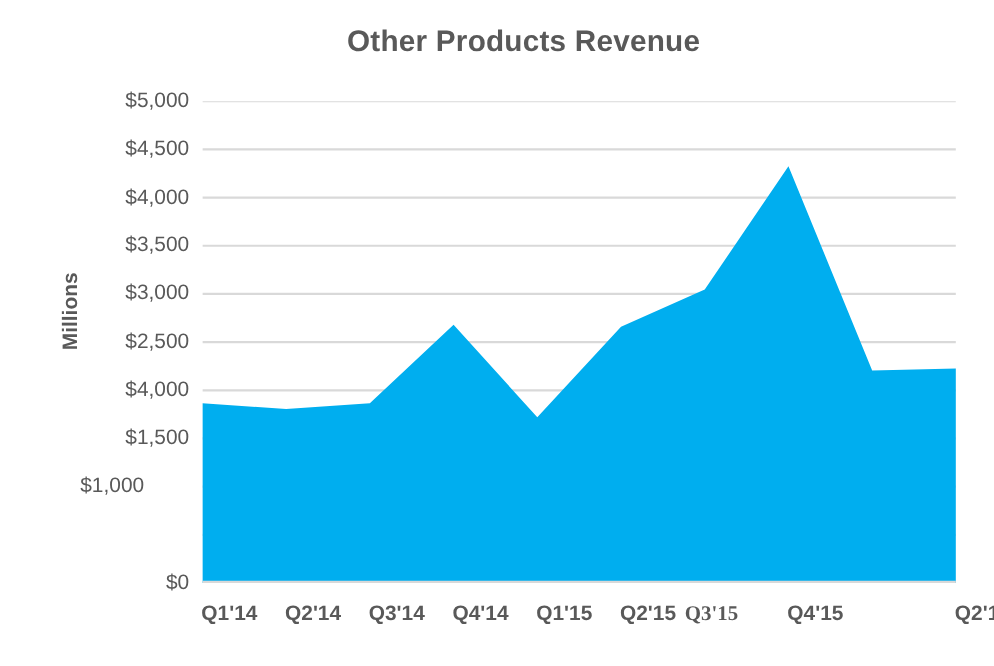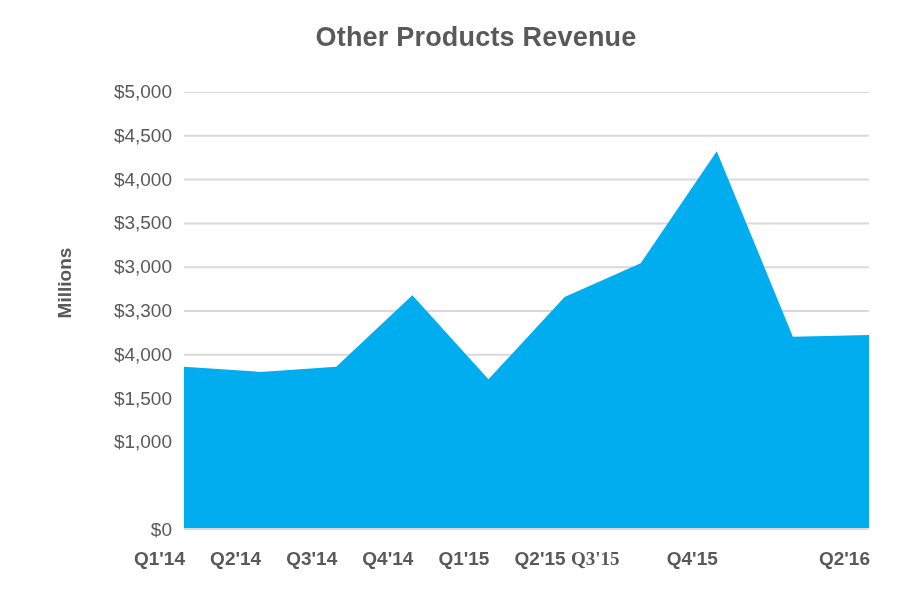--- a/index.html
+++ b/index.html
@@ -79,21 +79,21 @@
     left: 160px;
     top: 548px;
     width: 685px;
     height: 32px;
   }
   .x-tick-label {
     position: absolute;
     top: 0;
     width: 100px;
     margin-left: -50px;
-    text-align: left;
+    text-align: right;
     font-size: 19px;
     font-weight: bold;
     color: #595959;
     white-space: nowrap;
   }
   .gridline {
     stroke: #d9d9d9;
     stroke-width: 2;
   }
   .axis-line {
@@ -109,24 +109,24 @@
   <div id="chart-title">Other Products Revenue</div>
 
   <div id="y-axis-title">Millions</div>
 
   <div id="y-tick-labels">
       <div class="y-tick-label" style="top: 0px;">$5,000</div>
       <div class="y-tick-label" style="top: 43.8px;">$4,500</div>
       <div class="y-tick-label" style="top: 87.6px;">$4,000</div>
       <div class="y-tick-label" style="top: 131.4px;">$3,500</div>
       <div class="y-tick-label" style="top: 175.2px;">$3,000</div>
-      <div class="y-tick-label" style="top: 219px;">$3,300</div>
+      <div class="y-tick-label" style="top: 219px;">$2,500</div>
       <div class="y-tick-label" style="top: 262.8px;">$4,000</div>
       <div class="y-tick-label" style="top: 306.6px;">$1,500</div>
-      <div class="y-tick-label" style="top: 350.4px;">$1,000</div>
+      <div class="y-tick-label" style="top: 350.4px; text-align: center;">$1,000</div>
       <div class="y-tick-label" style="top: 438px;">$0</div>
     </div>
 
   <div id="plot-area">
     <svg id="plot-svg" width="685" height="438" viewBox="0 0 685 438">
       <g id="gridlines-group">
           <line x1="0" x2="685" y1="0" y2="0" class="gridline"></line>
           <line x1="0" x2="685" y1="43.80000000000001" y2="43.80000000000001" class="gridline"></line>
           <line x1="0" x2="685" y1="87.59999999999997" y2="87.59999999999997" class="gridline"></line>
           <line x1="0" x2="685" y1="131.40000000000003" y2="131.40000000000003" class="gridline"></line>

